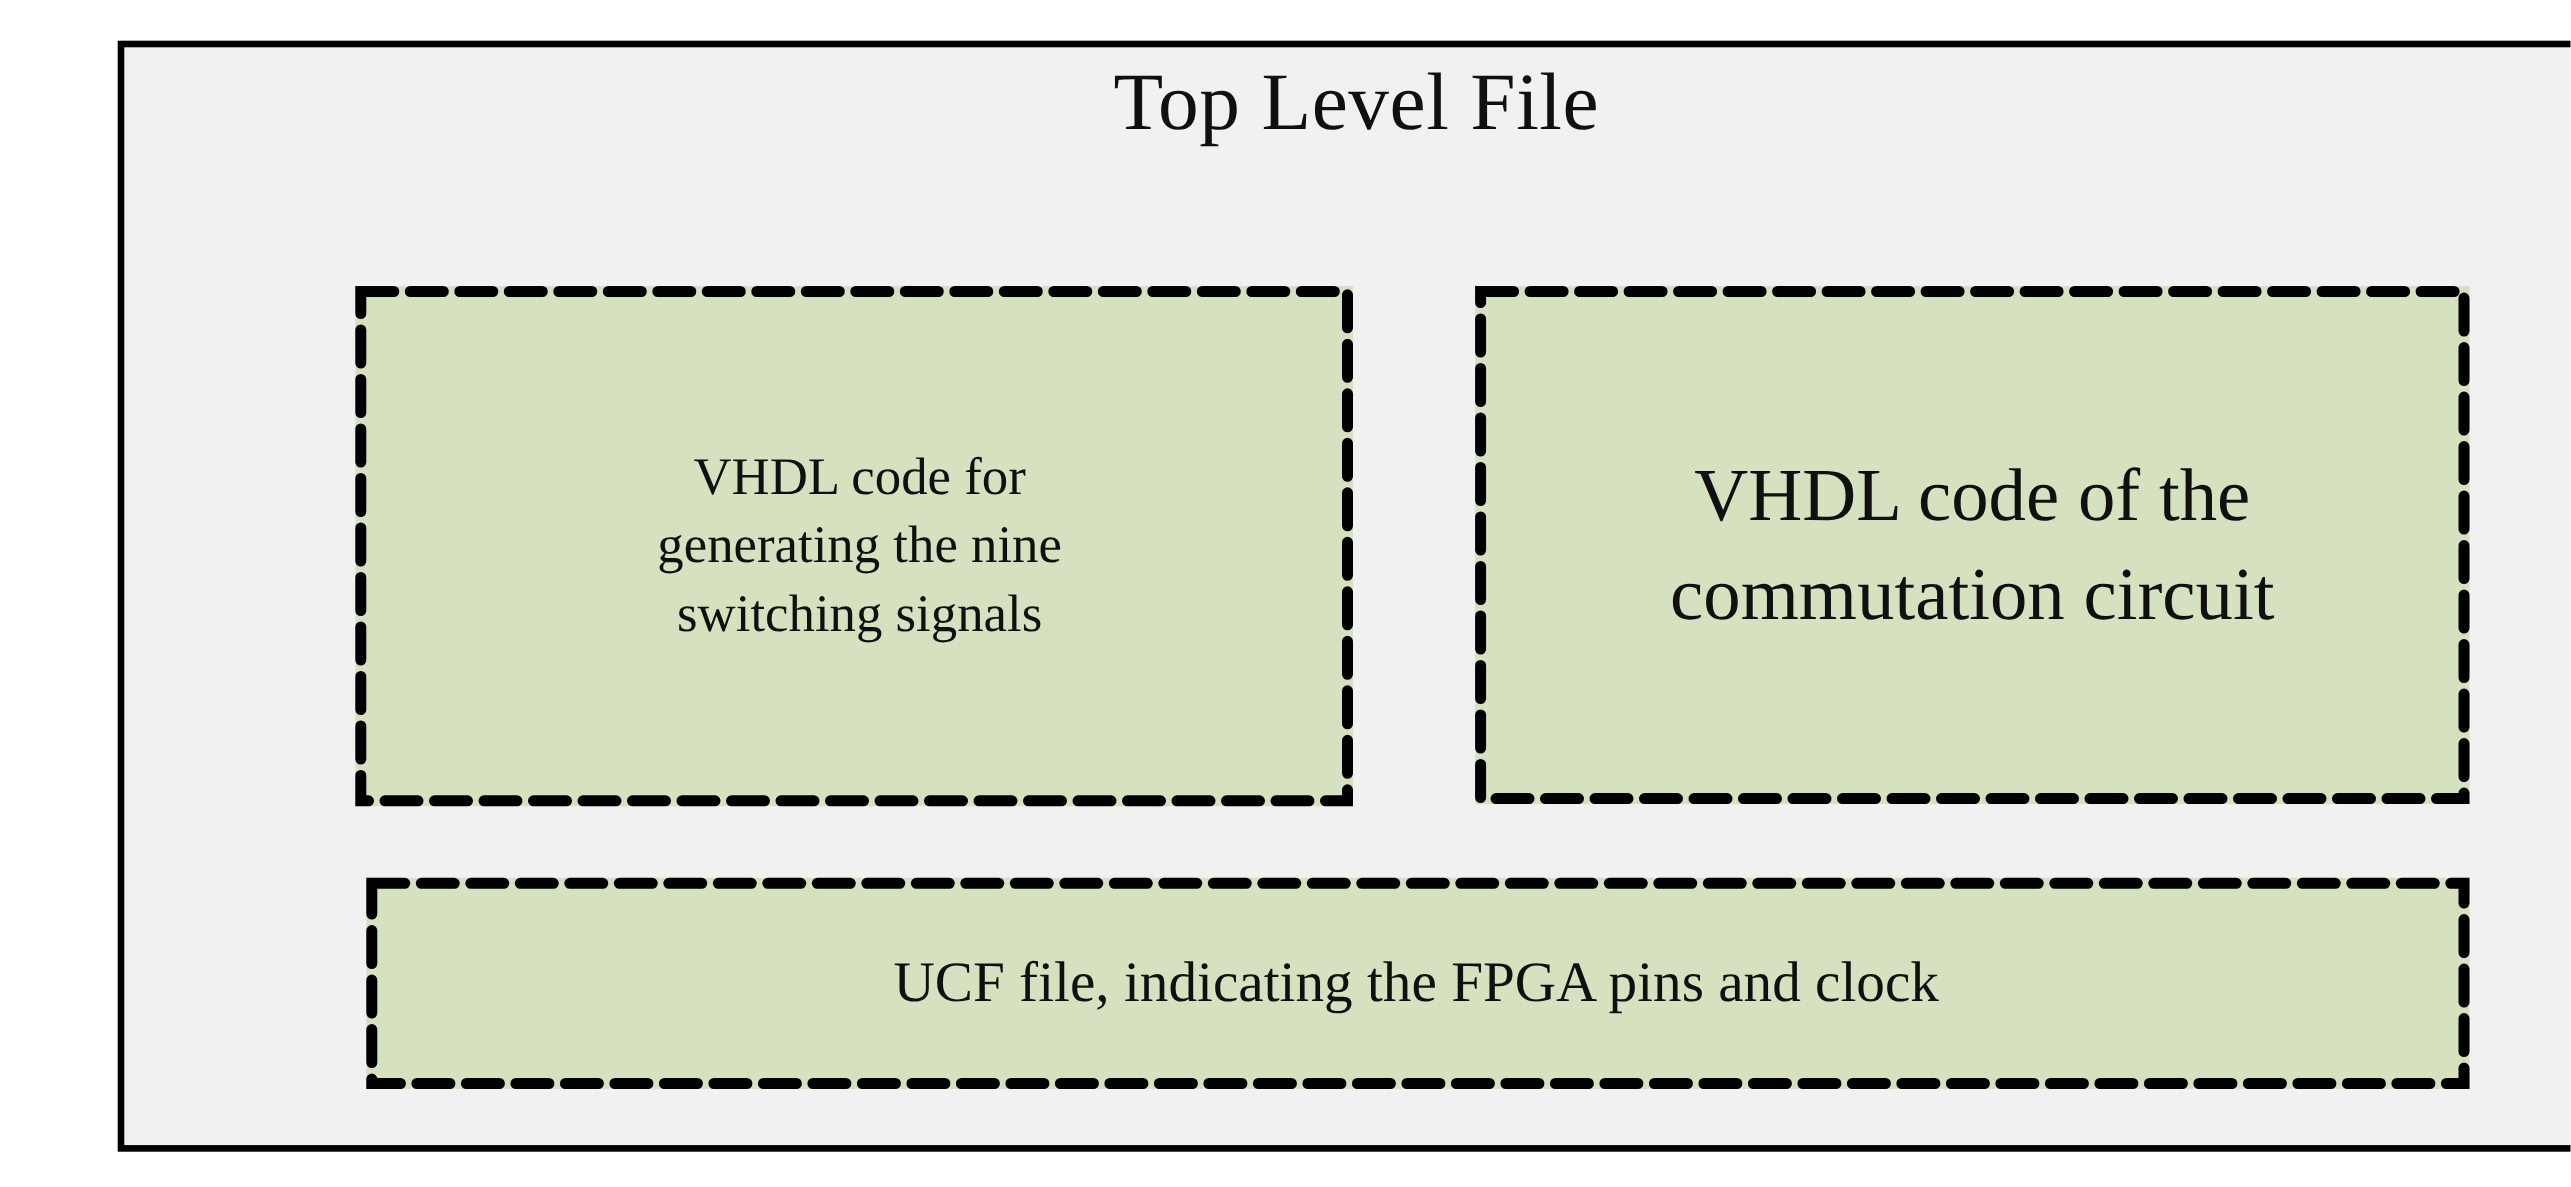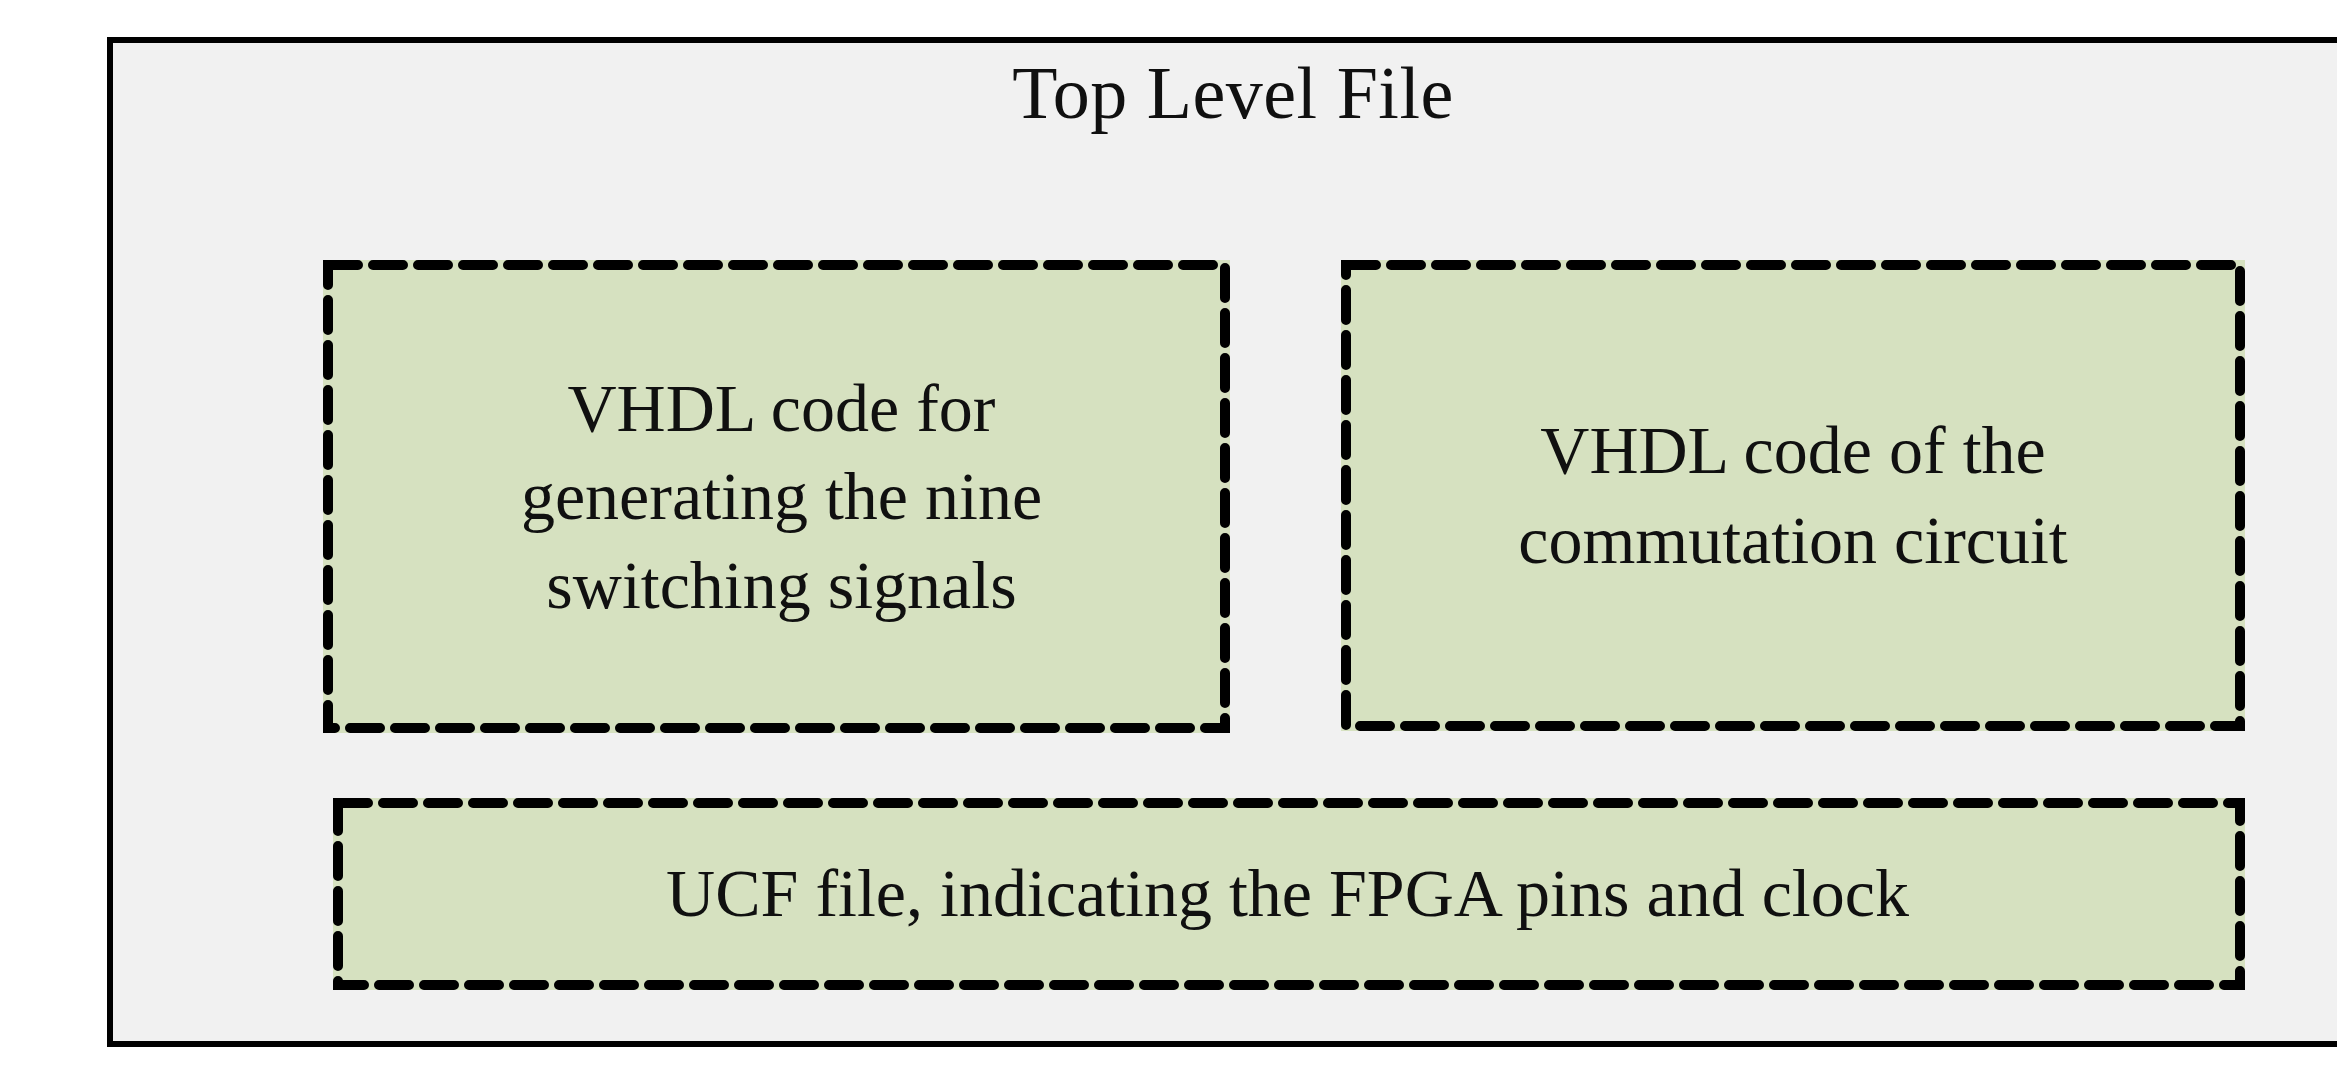--- a/index.html
+++ b/index.html
@@ -78,21 +78,21 @@
     white-space: pre-line;
   }
 
   #block-switching {
     left: 210px;
     top: 217px;
     width: 907px;
     height: 473px;
   }
   #block-switching .block-label {
-    font-size: 68px;
+    font-size: 48px;
     line-height: 1.30;
     padding-left: 24px;
   }
 
   #block-commutation {
     left: 1228px;
     top: 217px;
     width: 904px;
     height: 471px;
     align-items: center;
@@ -102,21 +102,21 @@
     line-height: 1.32;
   }
 
   #block-ucf {
     left: 220px;
     top: 755px;
     width: 1912px;
     height: 192px;
   }
   #block-ucf .block-label {
-    font-size: 68px;
+    font-size: 52px;
     line-height: 1.2;
     padding-left: 11px;
   }
 </style>
 </head>
 <body>
 
 <div id="canvas">
 
   <div class="outer-frame">

